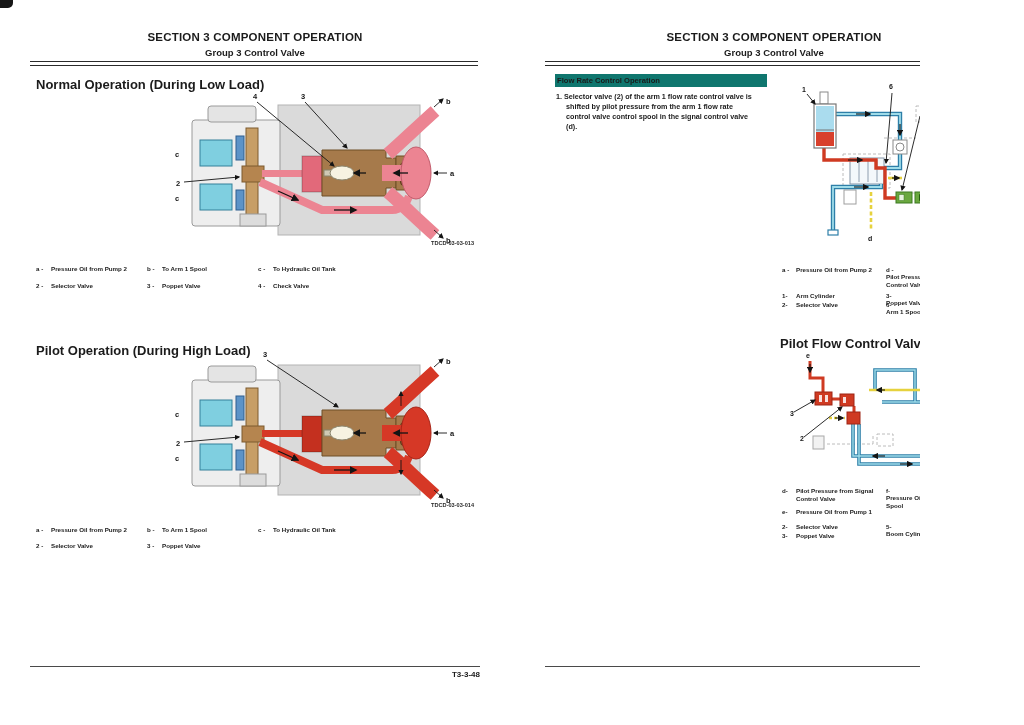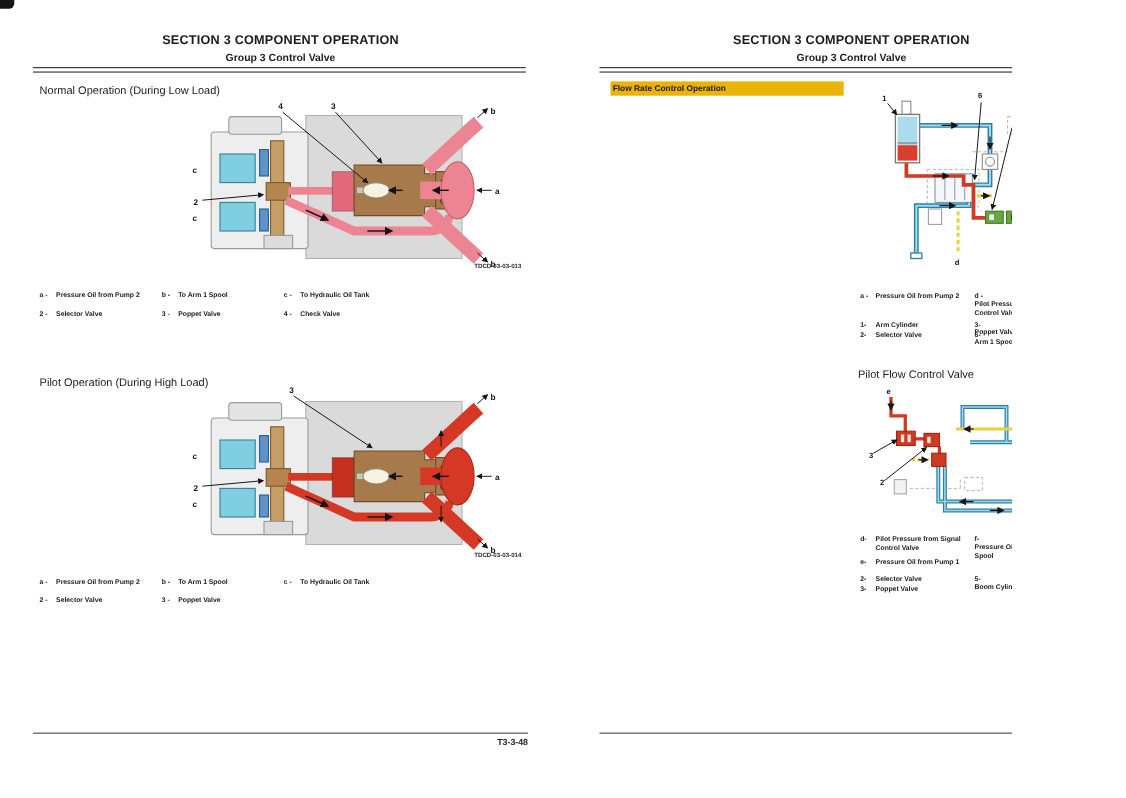--- a/index.html
+++ b/index.html
@@ -2,28 +2,28 @@
 <html><head>
 <meta charset="utf-8">
 <style>
   html,body{margin:0;padding:0;background:#fff}
   .sheet{position:relative;width:920px;height:725px;background:#ffffff;overflow:hidden;
          font-family:"Liberation Sans",sans-serif;color:#1b1b1b}
   .abs{position:absolute}
   .h1{font-size:11.5px;font-weight:700;text-align:center;letter-spacing:.2px}
   .h2{font-size:9.5px;font-weight:700;text-align:center}
   .rule2{height:3px;border-top:1.5px solid #2b2b2b;border-bottom:1px solid #2b2b2b}
-  .ftitle{font-size:10px;font-weight:400;white-space:nowrap}
+  .ftitle{font-size:13px;font-weight:700;white-space:nowrap}
   .fcode{font-size:5.6px;font-weight:600;color:#2a2a2a;text-align:right;white-space:nowrap}
   .li{font-size:6.2px;font-weight:700;white-space:nowrap}
   .li .k{display:inline-block;width:15px}
   .li2{font-size:6.2px;font-weight:700}
   .li2 .k{display:inline-block;width:14px;vertical-align:top}
   .li2 .v{display:inline-block;width:86px;line-height:7.6px;vertical-align:top}
-  .hband{background:#eab308}
+  .hband{background:#0f766e}
   .bheading{font-size:7.6px;font-weight:700;line-height:13px;padding-left:2px}
   .bitem{font-size:7.2px;font-weight:600;line-height:10.1px;padding-left:10px;text-indent:-10px;margin-bottom:4.5px}
   .fline{border-top:1px solid #4a4a4a}
   .pnum{font-size:8px;font-weight:600;text-align:right}
   .corner{position:absolute;left:0;top:0;width:13px;height:8px;background:#161616;border-radius:0 0 5px 0}
   svg{overflow:visible}
   svg text{font-family:"Liberation Sans",sans-serif}
   .cs{font-size:7.5px;font-weight:700;fill:#141414}
   .cs2{font-size:7px;font-weight:700;fill:#141414}
   .cl{stroke:#141414;stroke-width:.9}
@@ -143,20 +143,21 @@
 
   <div class="abs h1" style="left:546px;top:31px;width:456px">SECTION 3 COMPONENT OPERATION</div>
   <div class="abs h2" style="left:546px;top:47px;width:456px">Group 3 Control Valve</div>
   <div class="abs rule2" style="left:545px;top:61px;width:457px"></div>
 
   <div class="abs hband" style="left:555px;top:74px;width:212px;height:13px">
     <div class="bheading">Flow Rate Control Operation</div>
   </div>
 
   <div class="abs" style="left:556px;top:92px;width:200px">
+    <div class="bitem"><span>1.</span> <span>Selector valve (2) of the arm 1 flow rate control valve is shifted by pilot pressure from the arm 1 flow rate control valve control spool in the signal control valve (d).</span></div>
   </div>
 
   <svg class="abs" style="left:788px;top:80px" width="212" height="168" viewBox="0 0 212 168">
     <g stroke="#b4b4b4" fill="none" stroke-width=".9" stroke-dasharray="3 2">
       <rect x="128" y="26" width="32" height="16"></rect>
       <rect x="152" y="42" width="20" height="12"></rect>
       <rect x="55" y="74" width="47" height="34"></rect>
       <path d="M96,58 H128"></path>
       <path d="M171,42 V56"></path>
     </g>

